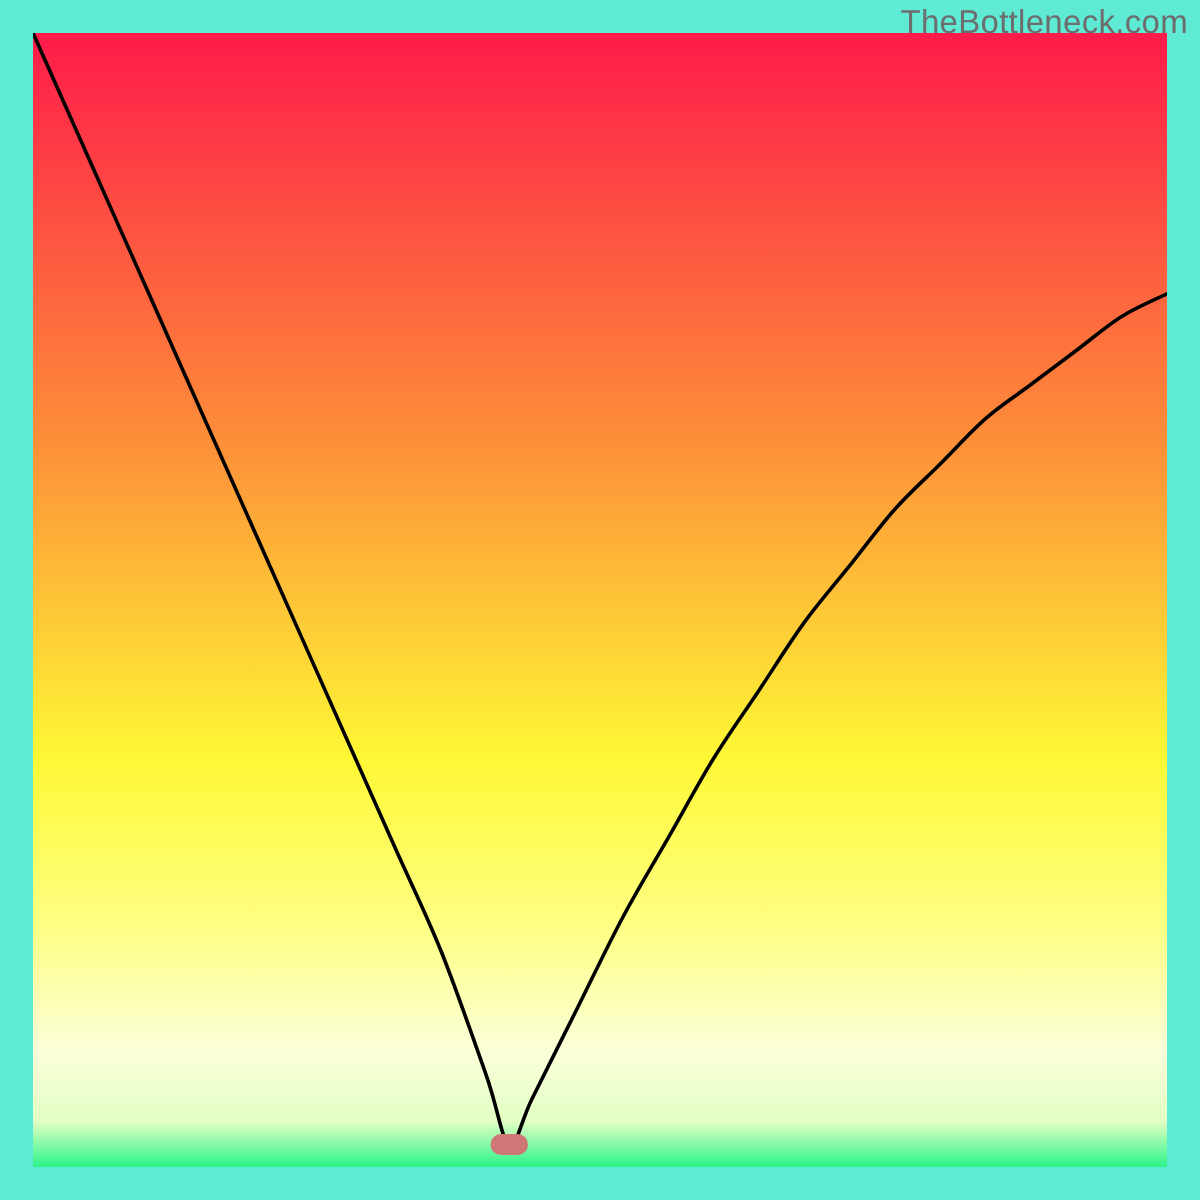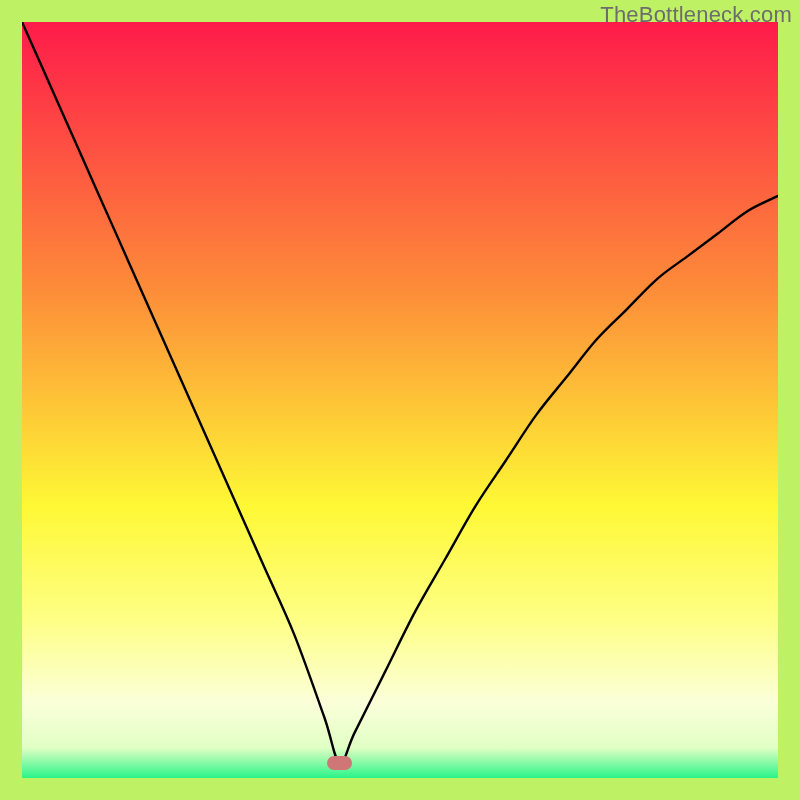--- a/index.html
+++ b/index.html
@@ -8,21 +8,21 @@
     width: 800px;
     height: 800px;
     overflow: hidden;
     font-family: Arial, Helvetica, sans-serif;
     background: #000;
   }
   .frame {
     position: relative;
     width: 800px;
     height: 800px;
-    background: #bef264;
+    background: #5eead4;
   }
   .plot {
     position: absolute;
     left: 22px;
     top: 22px;
     width: 756px;
     height: 756px;
   }
   .watermark {
     position: absolute;

